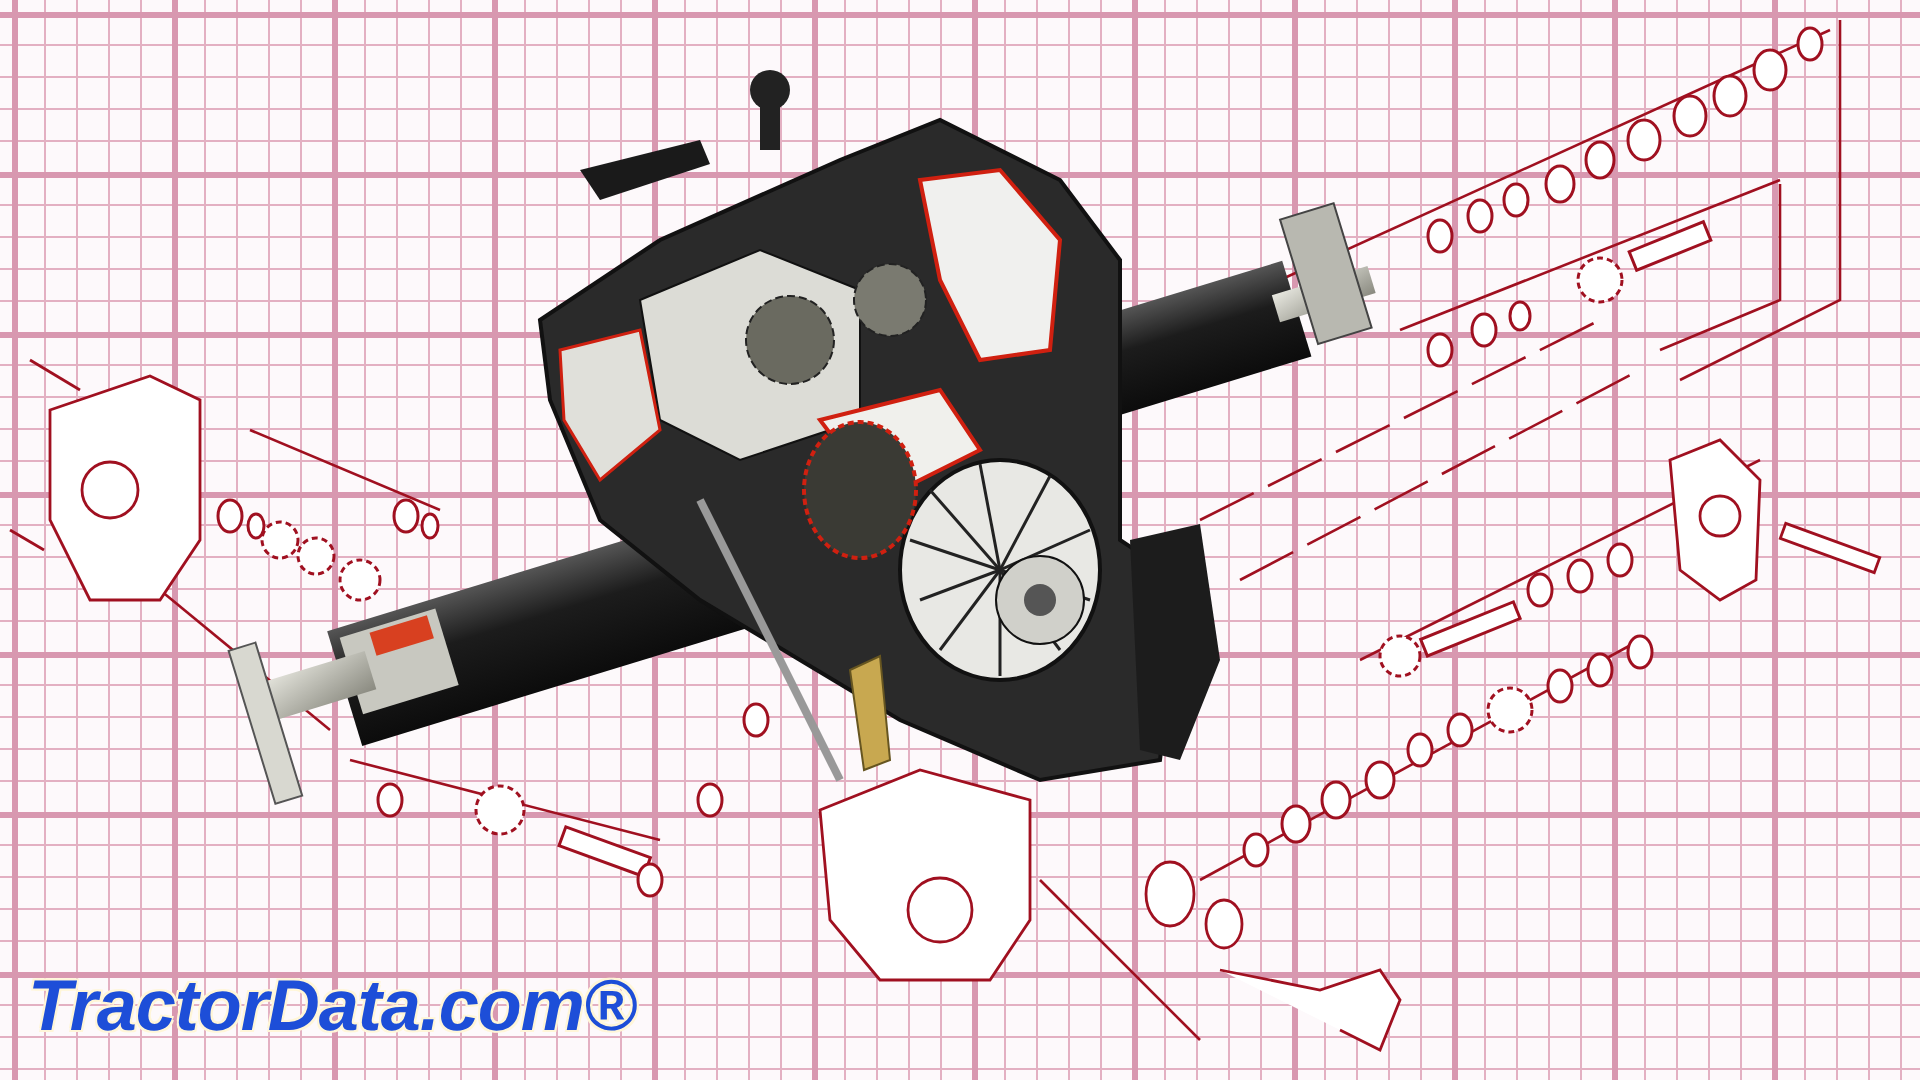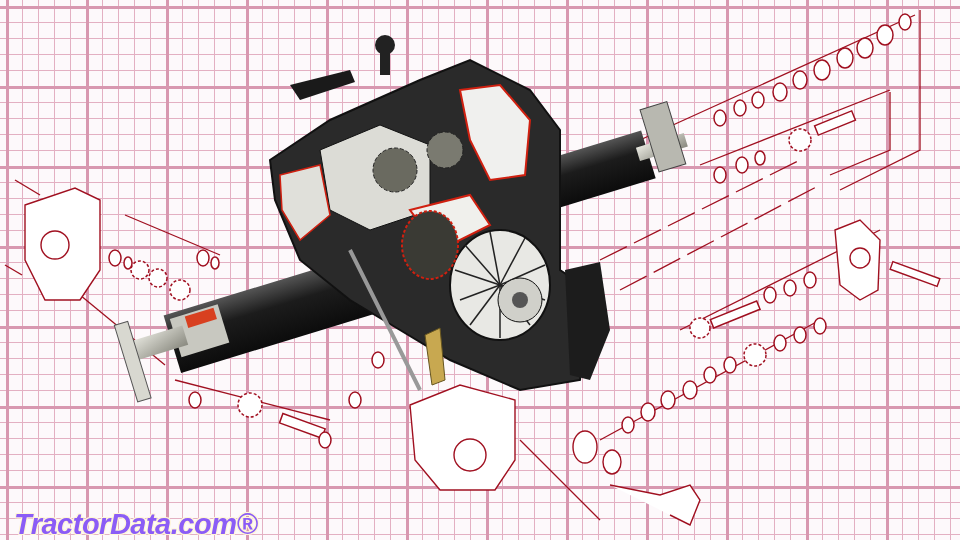--- a/index.html
+++ b/index.html
@@ -8,22 +8,22 @@
   .grid{position:absolute;left:0;top:0;width:960px;height:540px;
     background-color:#fdf9fb;
     background-image:
       linear-gradient(to right, #d898b0 3px, transparent 3px),
       linear-gradient(to bottom, #d898b0 3px, transparent 3px),
       linear-gradient(to right, #e3b0c2 1px, transparent 1px),
       linear-gradient(to bottom, #e3b0c2 1px, transparent 1px);
     background-size:80px 80px,80px 80px,16px 16px,16px 16px;
     background-position:6px 6px,6px 6px,6px 6px,6px 6px;}
   svg.art{position:absolute;left:0;top:0;}
-  .logo{position:absolute;left:14px;top:508px;font-size:29px;font-weight:bold;font-style:italic;
-    color:#8b5cf6;letter-spacing:-0.5px;
+  .logo{position:absolute;left:14px;top:482px;font-size:36px;font-weight:bold;font-style:italic;
+    color:#1d4ed8;letter-spacing:-0.5px;
     text-shadow:1px 1px 0 #fff6d8,-1px -1px 0 #fff6d8,1px -1px 0 #fff6d8,-1px 1px 0 #fff6d8;}
 </style>
 </head>
 <body>
 
 <div class="grid"></div>
 
 <svg class="art" width="960" height="540" viewBox="0 0 960 540">
   <defs>
     <linearGradient id="tube" x1="0" y1="0" x2="0" y2="1">

